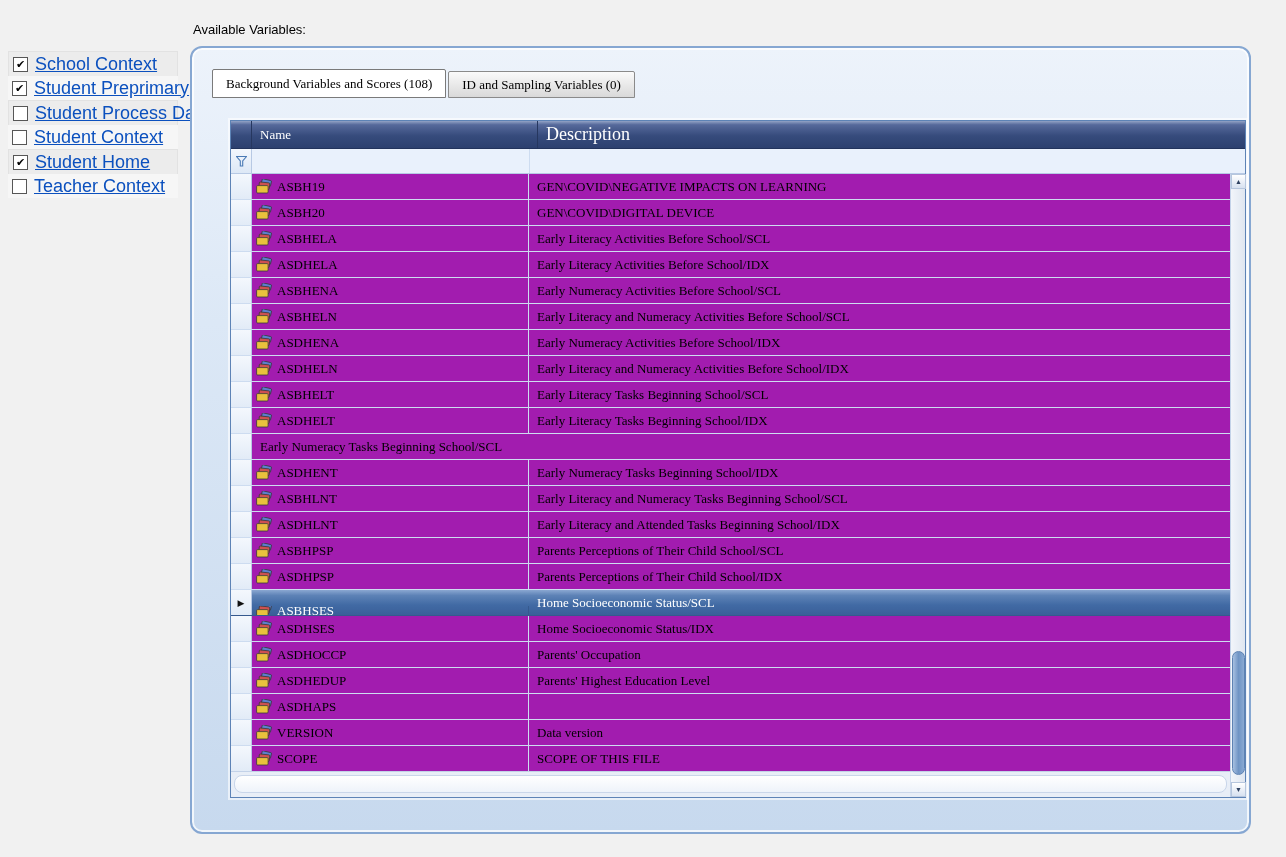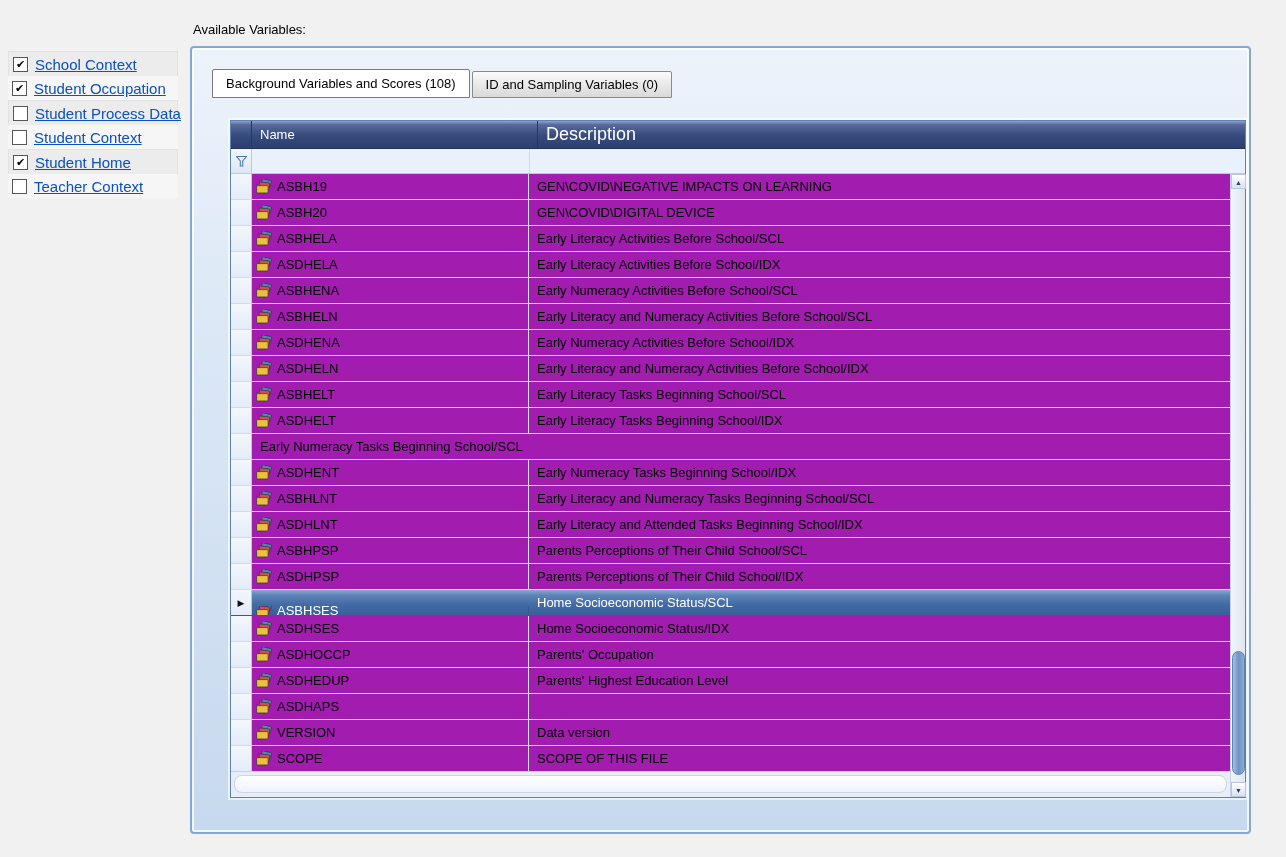--- a/index.html
+++ b/index.html
@@ -11,29 +11,30 @@
   }
   
   .sidebar{position:absolute;left:8px;top:51px;width:170px;}
   .sb-item{display:flex;align-items:center;height:24px;padding-left:4px;gap:7px;cursor:default;}
   .sb-item:nth-child(odd){background:#ececec;border:1px solid #e2e2e2;border-width:1px 1px 0 1px;}
   .sb-item:nth-child(even){background:#f6f6f6;}
   .cb{
     width:13px;height:13px;background:#fff;border:1px solid #565656;
     font-size:11px;line-height:12px;text-align:center;color:#000;flex:0 0 13px;box-sizing:content-box;
   }
-  .sb-label{color:#0b50be;text-decoration:underline;font-size:15px;white-space:nowrap;}
+  .sb-label{color:#0b50be;text-decoration:underline;font-size:18px;white-space:nowrap;}
   
   .avail-label{position:absolute;left:193px;top:22px;font-size:13px;color:#000;}
   
   .panel{
     position:absolute;left:190px;top:46px;width:1057px;height:784px;
-    border:2px solid #86a7d2;border-radius:4px;
+    border:2px solid #86a7d2;border-radius:12px;
     background:linear-gradient(180deg,#edf3fb 0%,#dce8f6 35%,#c7d9ee 100%);
     box-shadow:inset 0 0 0 2px rgba(255,255,255,.75);
+    font-family:Liberation Serif, serif;
   }
   
   .tabstrip{position:absolute;left:20px;top:21px;display:flex;align-items:flex-end;}
   .tab{
     height:27px;line-height:27px;padding:0 13px;font-size:13px;color:#000;
     border:1px solid #8a8a8a;background:linear-gradient(#fafafa,#d9d9d9);
     border-radius:2px 2px 0 0;white-space:nowrap;cursor:default;
   }
   .tab.active{background:#fff;border-color:#7a7a7a;z-index:2;}
   .tab:not(.active){height:25px;line-height:25px;margin-left:2px;}
@@ -102,21 +103,21 @@
 <body>
 
 <div class="sidebar">
   <div>
       <div class="sb-item">
         <span class="cb">✔</span>
         <span class="sb-label">School Context</span>
       </div>
       <div class="sb-item">
         <span class="cb">✔</span>
-        <span class="sb-label">Student Occupation</span>
+        <span class="sb-label">Student Preprimary</span>
       </div>
       <div class="sb-item">
         <span class="cb"></span>
         <span class="sb-label">Student Process Data</span>
       </div>
       <div class="sb-item">
         <span class="cb"></span>
         <span class="sb-label">Student Context</span>
       </div>
       <div class="sb-item">

